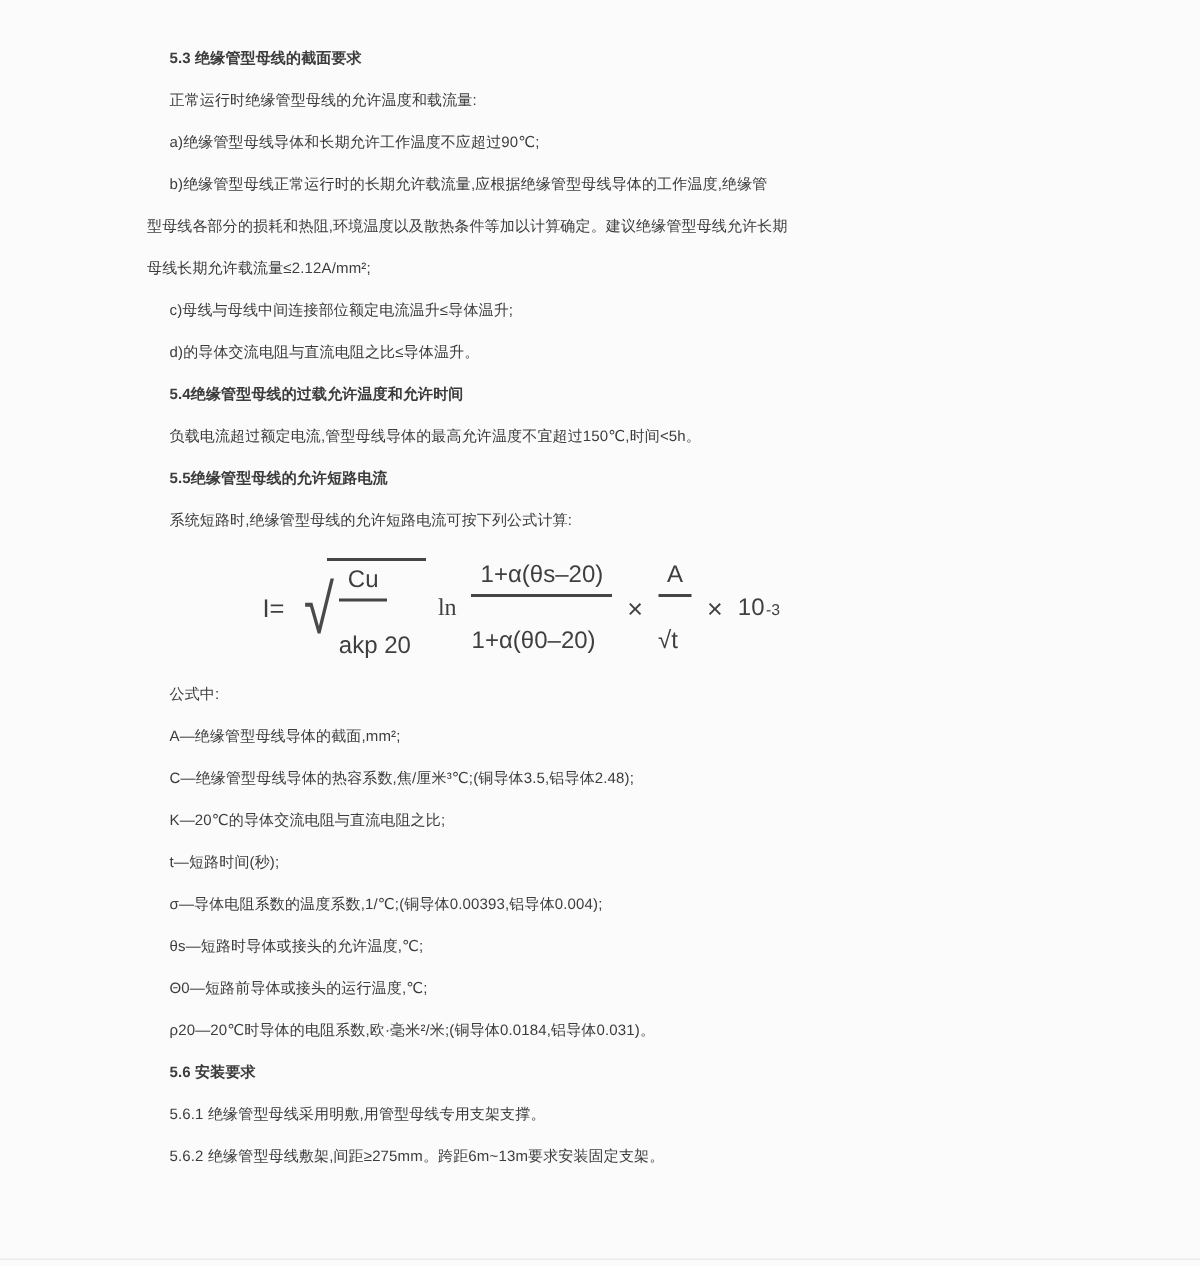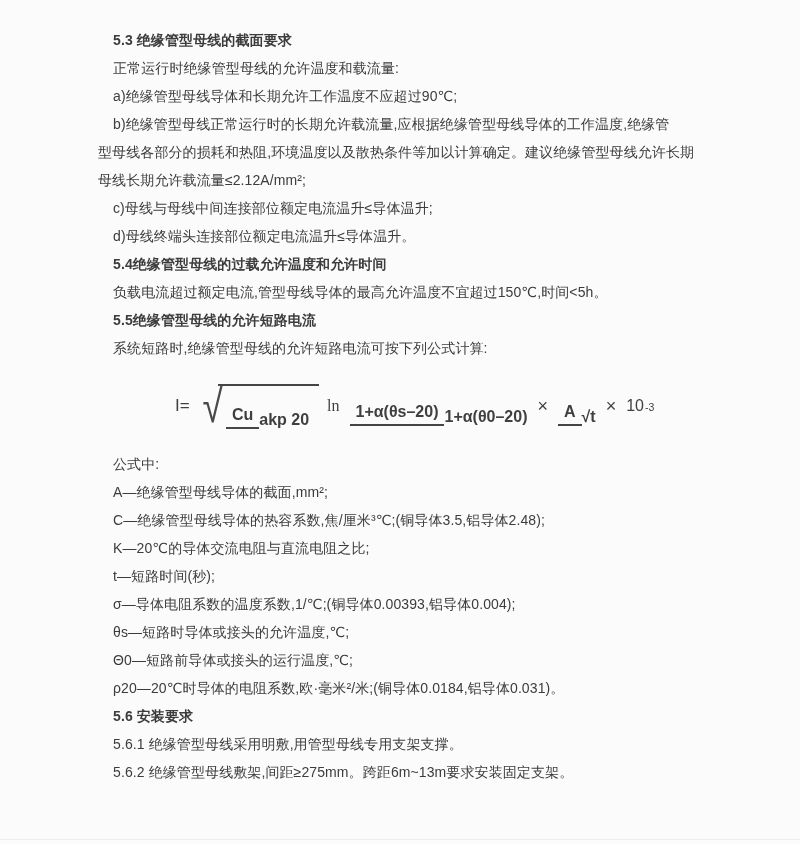--- a/index.html
+++ b/index.html
@@ -15,21 +15,21 @@
     position: relative;
     width: 800px;
     height: 844px;
     background: #fbfbfb;
     color: #3c3c3c;
     box-sizing: border-box;
     padding: 26px 70px 0 82px;
   }
   .line {
     margin: 0;
-    font-size: 14px;
+    font-size: 10px;
     line-height: 28px;
     letter-spacing: 0.1px;
     white-space: nowrap;
     text-indent: 31px;
     font-weight: 500;
     color: #3c3c3c;
   }
   .line.cont { text-indent: 0; margin-left: 16px; }
   .heading { font-weight: 600; }
 
@@ -55,25 +55,24 @@
     color: #4a4a4a;
   }
   .sqrt-body {
     border-top: 2px solid #454545;
     padding: 4px 10px 0 8px;
     display: inline-flex;
     align-items: center;
   }
   .frac {
     display: inline-flex;
-    flex-direction: row;
-    align-items: flex-end;
+    flex-direction: column;
+    align-items: flex-start;
     text-align: center;
     vertical-align: middle;
-    font-weight: bold;
   }
   .frac .num { padding: 0 6px 3px; border-bottom: 2px solid #454545; }
   .frac .den { padding-top: 21px; }
   .op-ln { margin: 0 10px 0 8px; align-self: center; font-family: Liberation Serif, serif; }
   .op-times { margin: 0 10px; font-size: 18px; }
   .pow { display: inline-flex; align-items: flex-start; }
   .pow sup {
     font-size: 10.5px;
     line-height: 1;
     position: relative;
@@ -96,21 +95,21 @@
 
   <p class="line heading">5.3 绝缘管型母线的截面要求</p>
   <p class="line">正常运行时绝缘管型母线的允许温度和载流量:</p>
   <p class="line">a)绝缘管型母线导体和长期允许工作温度不应超过90℃;</p>
 
   <p class="line">b)绝缘管型母线正常运行时的长期允许载流量,应根据绝缘管型母线导体的工作温度,绝缘管</p>
   <p class="line cont">型母线各部分的损耗和热阻,环境温度以及散热条件等加以计算确定。建议绝缘管型母线允许长期</p>
   <p class="line cont">母线长期允许载流量≤2.12A/mm²;</p>
 
   <p class="line">c)母线与母线中间连接部位额定电流温升≤导体温升;</p>
-  <p class="line">d)母线终端头连接部位额定电流温升≤导体温升。</p>
+  <p class="line">d)的导体交流电阻与直流电阻之比≤导体温升。</p>
 
   <p class="line heading">5.4绝缘管型母线的过载允许温度和允许时间</p>
   <p class="line">负载电流超过额定电流,管型母线导体的最高允许温度不宜超过150℃,时间&lt;5h。</p>
 
   <p class="line heading">5.5绝缘管型母线的允许短路电流</p>
   <p class="line">系统短路时,绝缘管型母线的允许短路电流可按下列公式计算:</p>
 
   <div class="formula-block">
     <span class="fpart lhs">I=</span>
     <span class="fpart sqrt">

